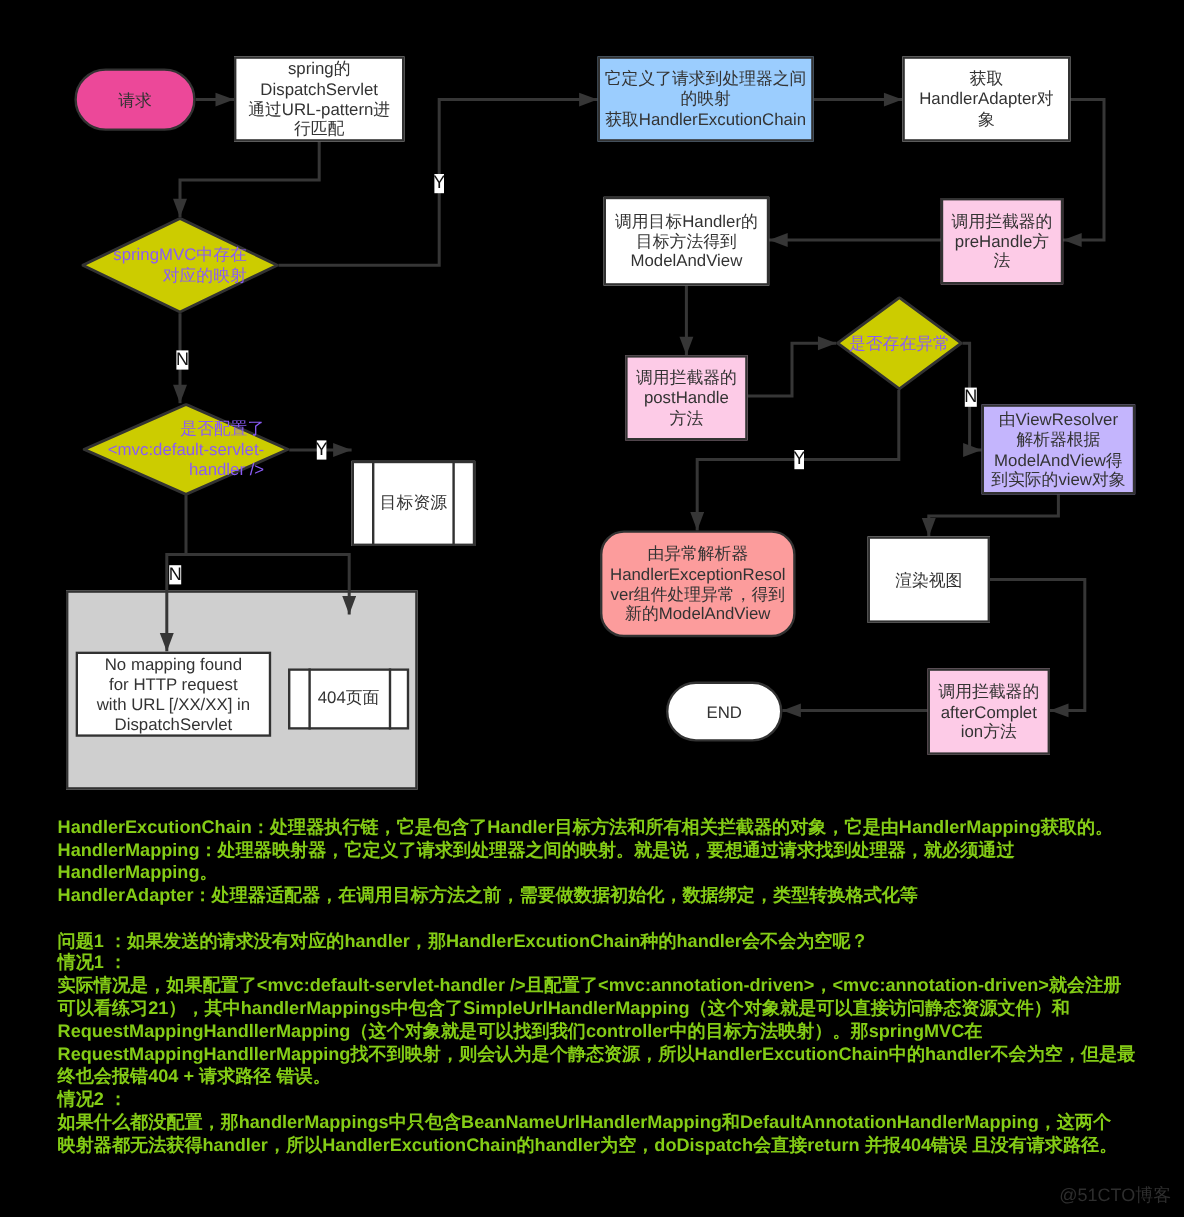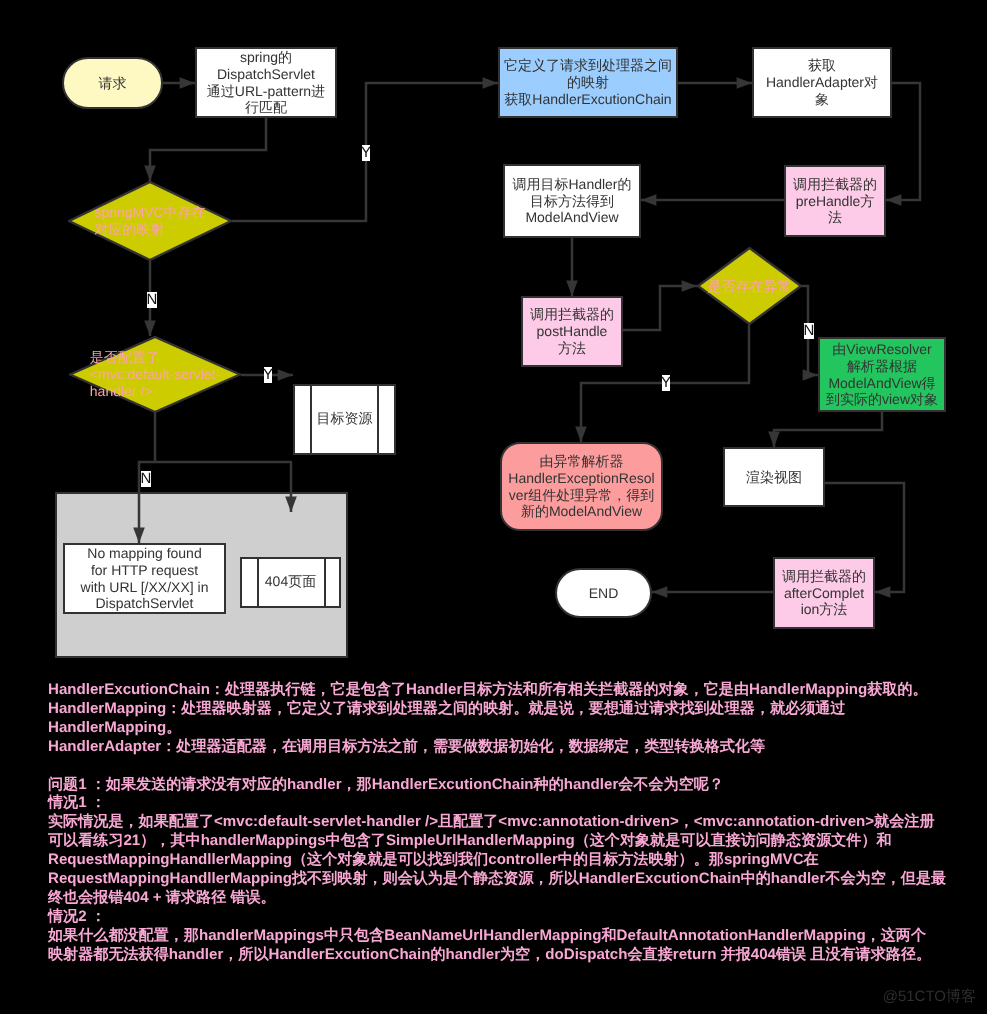--- a/index.html
+++ b/index.html
@@ -10,30 +10,30 @@
 #root{position:relative;width:987px;height:1014px;background:#000;}
 svg#edges{position:absolute;left:0;top:0;width:987px;height:1014px;pointer-events:none;z-index:1;}
 .node{position:absolute;box-sizing:border-box;display:flex;align-items:center;z-index:2;
       justify-content:center;text-align:center;color:#333333;font-size:14px;
       line-height:16.8px;white-space:pre-line;letter-spacing:0px;}
 .rect{border:2.2px solid #323232;}
 .term{border:2.6px solid #323232;border-radius:26px;}
 .group{border:2.2px solid #323232;z-index:0;}
 .diamondwrap{position:absolute;display:flex;align-items:center;justify-content:center;z-index:2;}
 .diamondwrap svg{position:absolute;left:0;top:0;}
-.diamondwrap .dlabel{position:relative;z-index:2;color:#fca5a5;font-size:14px;
-      line-height:16.8px;text-align:left;white-space:pre-line;}
+.diamondwrap .dlabel{position:relative;z-index:2;color:#8b5cf6;font-size:14px;
+      line-height:16.8px;text-align:right;white-space:pre-line;}
 .predef{position:absolute;box-sizing:border-box;border:2.2px solid #323232;background:#fff;z-index:2;margin-top:45px;}
 .predef .bar{position:absolute;top:-2.2px;bottom:-2.2px;width:1.6px;background:#323232;}
 .predef .plabel{position:absolute;left:0;right:0;top:0;bottom:0;display:flex;
       align-items:center;justify-content:center;color:#333333;font-size:14px;}
 .elabel{position:absolute;background:#fff;color:#111;font-size:15px;line-height:16px;z-index:3;
       display:flex;align-items:center;justify-content:center;overflow:visible;
       font-family:"Liberation Sans","DejaVu Sans",sans-serif;}
-#notes{position:absolute;left:48px;top:681px;width:935px;color:#f9a8d4;
+#notes{position:absolute;left:48px;top:681px;width:935px;color:#84cc16;
       font-size:15.1px;line-height:18.9px;font-weight:bold;
       font-family:"Liberation Sans","DejaVu Sans",sans-serif;}
 #notes .blank{height:18.9px;}
 #notes p{margin:0;}
 #watermark{position:absolute;right:11px;top:988px;color:#2e2e2e;font-size:15px;
       font-family:"Liberation Sans","DejaVu Sans",sans-serif;}
 </style>
 </head>
 <body>
 
@@ -55,21 +55,21 @@
 <path d="M892,83 L920,83 L920,200 L886,200" fill="none" stroke="#363636" stroke-width="2.5" marker-end="url(#ah)"></path>
 <path d="M784,200 L641,200" fill="none" stroke="#363636" stroke-width="2.5" marker-end="url(#ah)"></path>
 <path d="M572,238 L572,296" fill="none" stroke="#363636" stroke-width="2.5" marker-end="url(#ah)"></path>
 <path d="M623,330 L660,330 L660,286 L697,286" fill="none" stroke="#363636" stroke-width="2.5" marker-end="url(#ah)"></path>
 <path d="M749,325 L749,383 L581,383 L581,442" fill="none" stroke="#363636" stroke-width="2.5" marker-end="url(#ah)"></path>
 <path d="M802,286 L808,286 L808,375 L818,375" fill="none" stroke="#363636" stroke-width="2.5" marker-end="url(#ah)"></path>
 <path d="M882,412 L882,430 L774,430 L774,447" fill="none" stroke="#363636" stroke-width="2.5" marker-end="url(#ah)"></path>
 <path d="M825,483 L904,483 L904,592 L875,592" fill="none" stroke="#363636" stroke-width="2.5" marker-end="url(#ah)"></path>
 <path d="M773,592 L652,592" fill="none" stroke="#363636" stroke-width="2.5" marker-end="url(#ah)"></path>
 </svg>
-<div class="node term" style="left:62px;top:57px;width:101px;height:52px;background:#fef9c3;">请求</div>
+<div class="node term" style="left:62px;top:57px;width:101px;height:52px;background:#ec4899;">请求</div>
 <div class="node rect" style="left:195px;top:47px;width:142px;height:71px;background:#ffffff;">spring的
 DispatchServlet
 通过URL-pattern进
 行匹配</div>
 <div class="diamondwrap" style="left:68px;top:181px;width:164px;height:80px;">
       <svg width="164" height="80" viewBox="0 0 164 80">
         <polygon points="82,1 163,40 82,79 1,40" fill="#cccc00" stroke="#323232" stroke-width="2.4"></polygon>
       </svg>
       <div class="dlabel">springMVC中存在
 对应的映射</div>
@@ -110,29 +110,29 @@
 ModelAndView</div>
 <div class="node rect" style="left:521px;top:296px;width:102px;height:71px;background:#fdcbe7;">调用拦截器的
 postHandle
 方法</div>
 <div class="diamondwrap" style="left:697px;top:247px;width:105px;height:78px;">
       <svg width="105" height="78" viewBox="0 0 105 78">
         <polygon points="52.5,1 104,39 52.5,77 1,39" fill="#cccc00" stroke="#323232" stroke-width="2.4"></polygon>
       </svg>
       <div class="dlabel">是否存在异常</div>
     </div>
-<div class="node rect" style="left:818px;top:337px;width:128px;height:75px;background:#22c55e;">由ViewResolver
+<div class="node rect" style="left:818px;top:337px;width:128px;height:75px;background:#c4b5fd;">由ViewResolver
 解析器根据
 ModelAndView得
 到实际的view对象</div>
 <div class="node rect" style="left:500px;top:442px;width:163px;height:89px;background:#fc9c9c;border-radius:20px;">由异常解析器
 HandlerExceptionResol
 ver组件处理异常，得到
 新的ModelAndView</div>
-<div class="node rect" style="left:723px;top:447px;width:102px;height:60px;background:#ffffff;">渲染视图</div>
+<div class="node rect" style="left:723px;top:447px;width:102px;height:72px;background:#ffffff;">渲染视图</div>
 <div class="node rect" style="left:773px;top:557px;width:102px;height:72px;background:#fdcbe7;">调用拦截器的
 afterComplet
 ion方法</div>
 <div class="node term" style="left:555px;top:568px;width:97px;height:50px;background:#ffffff;">END</div>
 <div class="elabel" style="left:362px;top:145px;width:8px;height:16px;">Y</div>
 <div class="elabel" style="left:147px;top:292px;width:10px;height:16px;">N</div>
 <div class="elabel" style="left:264px;top:367px;width:8px;height:16px;">Y</div>
 <div class="elabel" style="left:141px;top:471px;width:10px;height:16px;">N</div>
 <div class="elabel" style="left:662px;top:375px;width:8px;height:16px;">Y</div>
 <div class="elabel" style="left:804px;top:323px;width:10px;height:16px;">N</div>

